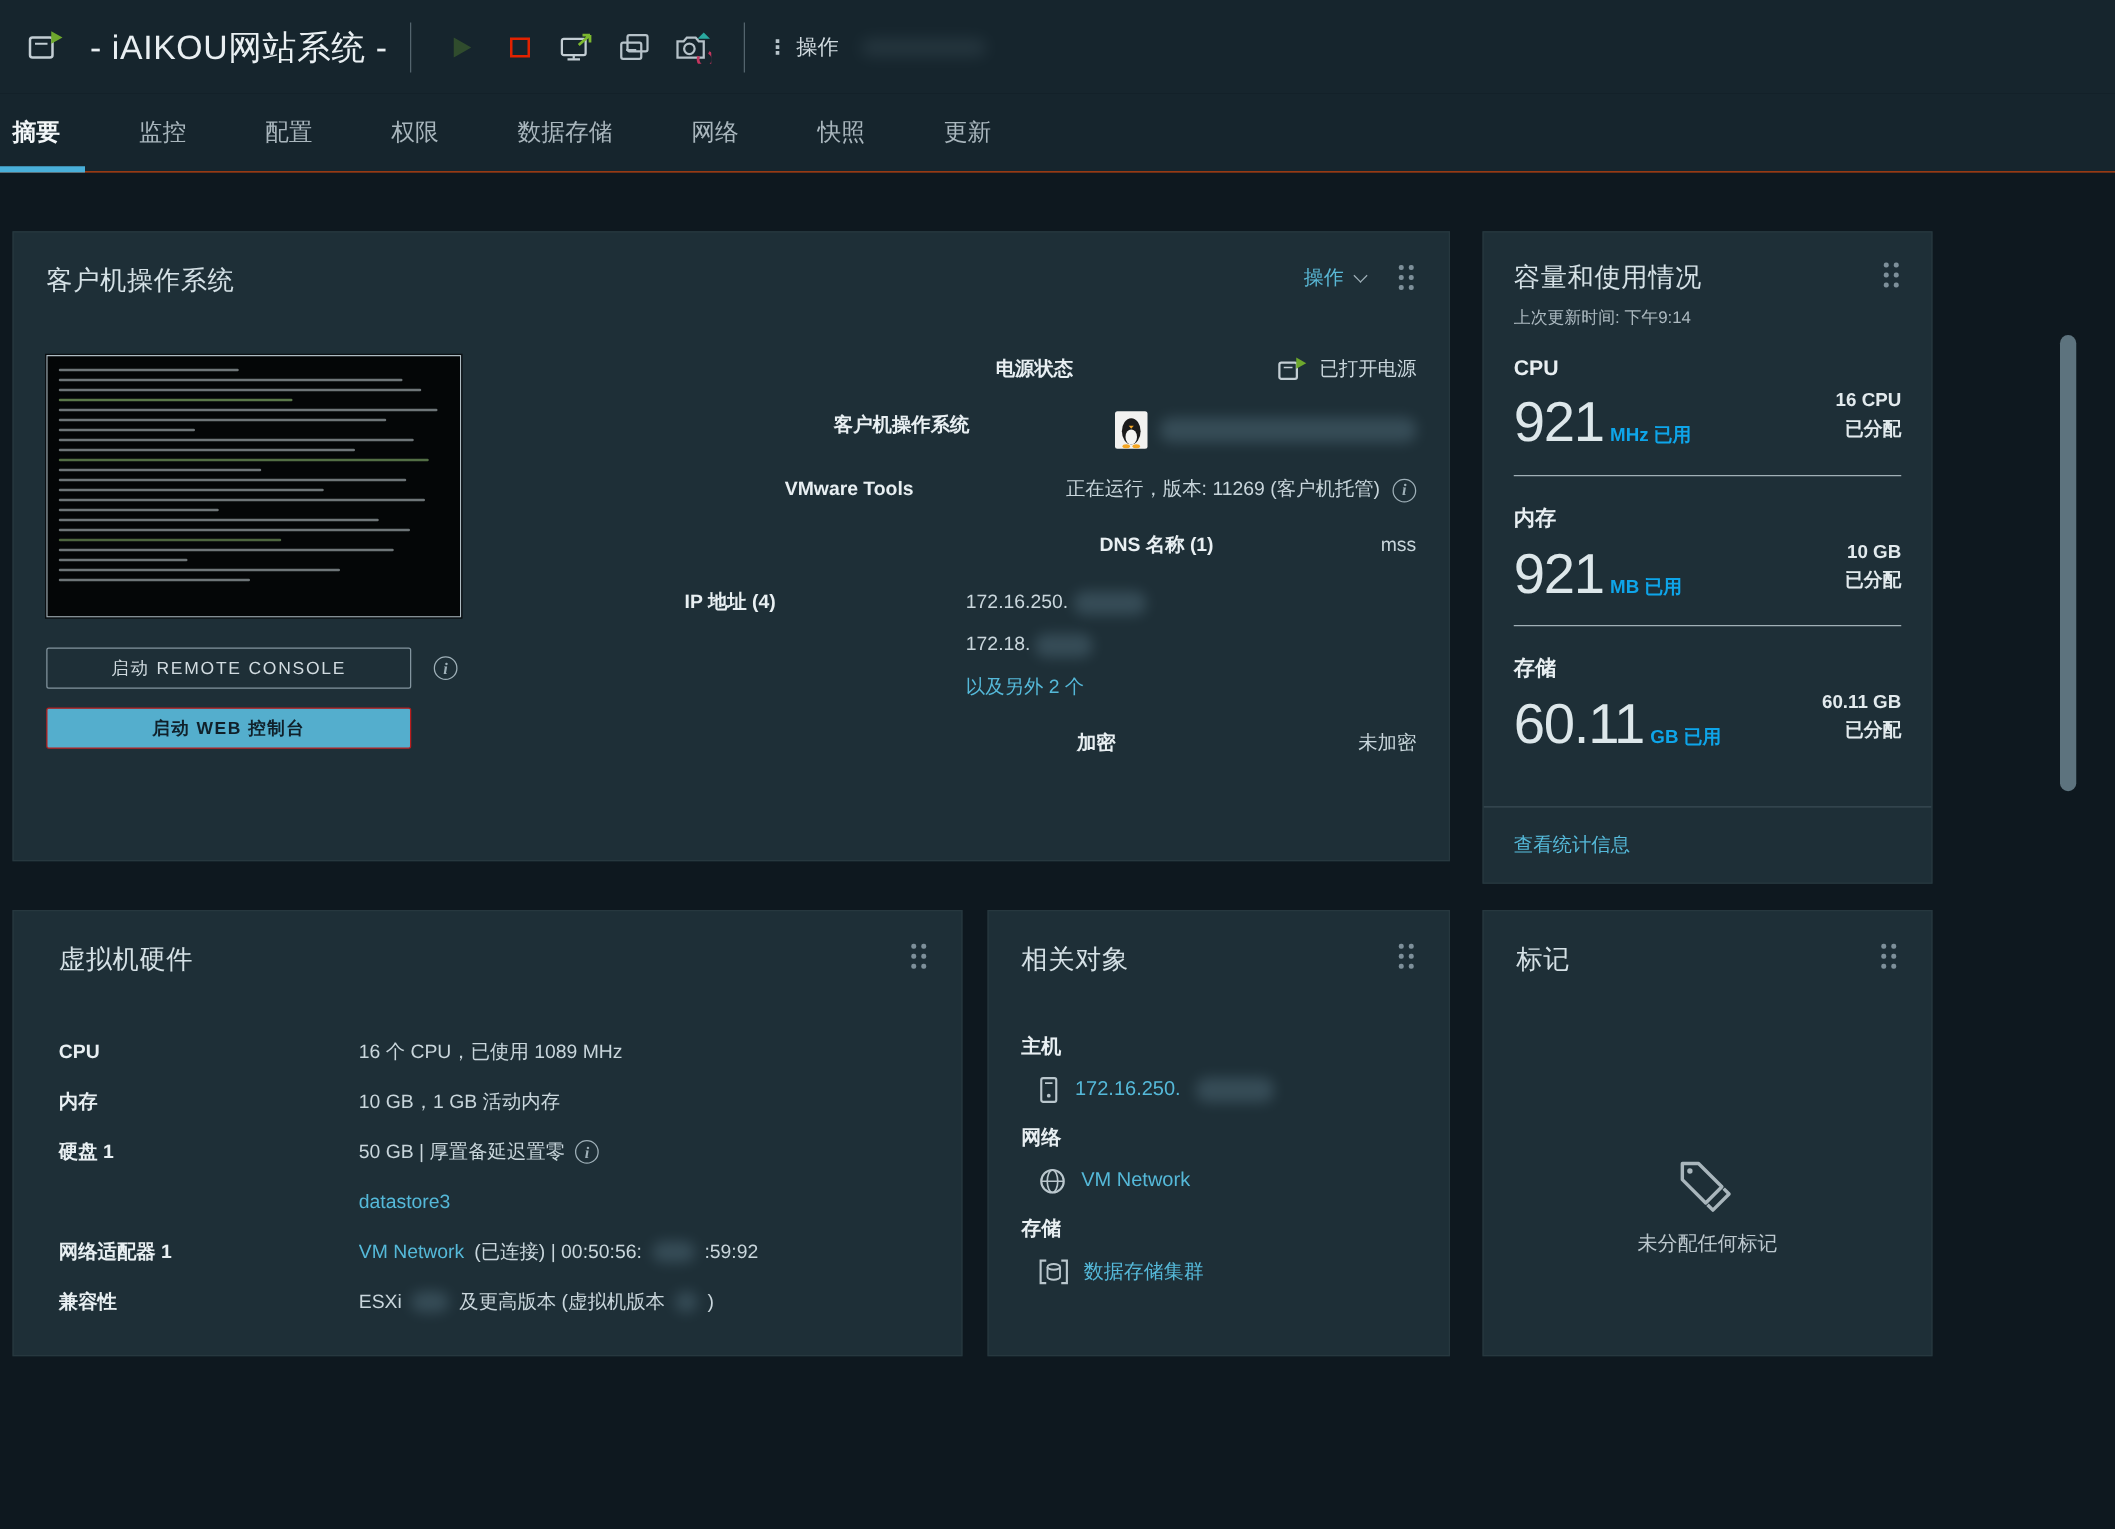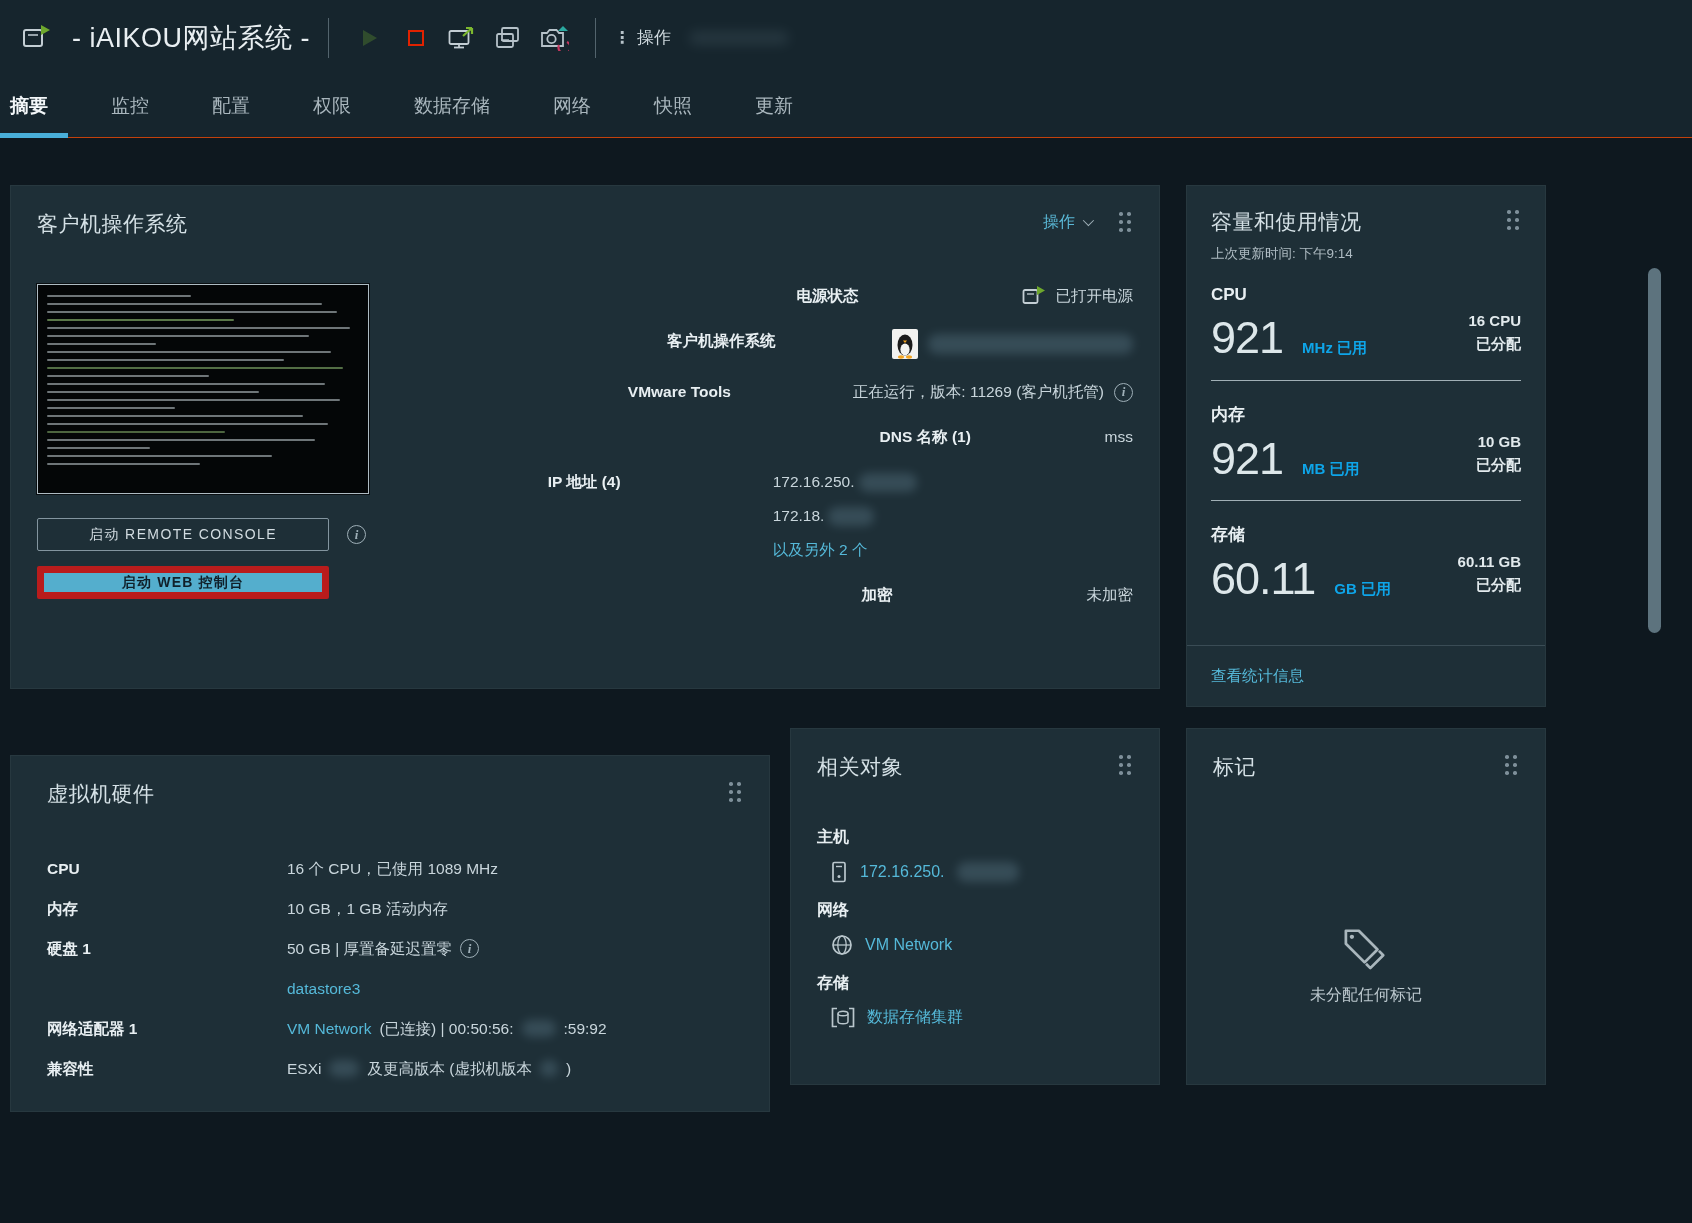--- a/index.html
+++ b/index.html
@@ -68,51 +68,51 @@
   .console-shot i:nth-child(17){width:90%;} .console-shot i:nth-child(18){width:57%;background:rgba(150,196,120,.5);}
   .console-shot i:nth-child(19){width:86%;} .console-shot i:nth-child(20){width:33%;}
   .console-shot i:nth-child(21){width:72%;} .console-shot i:nth-child(22){width:49%;}
 
   .btn-row { display:flex; align-items:center; gap:18px; margin-top:24px; }
   .btn-outline {
     width:292px; height:33px; background:transparent; border:1px solid #83959f; border-radius:2px;
     color:#d2dce1; font-size:14px; letter-spacing:1.4px; font-family:inherit; cursor:pointer; font-weight:400;
   }
   .btn-primary {
-    width:292px; height:33px; background:#54aecd; border:7px solid #b91c1c; border-radius:2px;
+    width:292px; height:33px; background:#54aecd; border:1px solid #b91c1c; border-radius:2px;
     color:#10202a; font-size:14px; letter-spacing:1.2px; font-weight:700; font-family:inherit; cursor:pointer;
     margin-top:15px; display:block;
   }
   .info { width:19px; height:19px; border:1.5px solid #9fb0b8; border-radius:50%; display:inline-flex; align-items:center; justify-content:center; color:#9fb0b8; flex:0 0 auto; cursor:pointer; }
   .info::before { content:"i"; font-family:"Liberation Serif", serif; font-style:italic; font-size:13px; font-weight:700; }
 
   .facts { margin-left:36px; flex:1; }
   .fact { display:flex; margin-bottom:21px; align-items:flex-start;justify-content:flex-end; }
   .fact-label { width:225px; flex:0 0 auto; font-size:15.5px; font-weight:700; color:#e8eff2; line-height:24px; }
   .fact-value { font-size:15.5px; color:#c9d6dc; line-height:24px; display:flex; align-items:center; gap:10px; flex-wrap:wrap; }
   .fact-value .line { width:100%; display:flex; align-items:center; gap:4px; }
   .link { color:#55b9d9; text-decoration:none; cursor:pointer; }
   .tux { width:26px; height:30px; background:#f2f2f0; border-radius:2px; display:inline-flex; align-items:flex-end; justify-content:center; overflow:hidden; }
 
   
   .card.capacity { left:1186px; top:185px; width:360px; height:522px; padding:22px 24px; }
   .cap-updated { margin-top:9px; font-size:13.5px; color:#aebbc2; }
   .metric { margin-top:22px; }
   .m-name { font-size:17px; font-weight:700; color:#e8eff2; }
   .m-row { display:flex; align-items:flex-end; justify-content:space-between; margin-top:4px; }
-  .m-used { display:flex; align-items:baseline; gap:19px; }
+  .m-used { display:flex; align-items:baseline; gap:5px; }
   .m-big { font-size:45px; font-weight:300; color:#dde7ea; letter-spacing:-1px; line-height:1.05; }
   .m-unit { font-size:15px; font-weight:700; color:#0ea5e9; }
   .m-alloc { text-align:right; font-size:15px; font-weight:700; color:#e2eaed; line-height:1.55; padding-bottom:6px; }
   .m-div { height:1px; background:#b9c7cd; opacity:.85; margin-top:18px; }
   .cap-foot { position:absolute; left:0; right:0; bottom:0; height:61px; border-top:1px solid #3a4c55; display:flex; align-items:center; padding:0 24px; }
   .cap-foot .link { font-size:15.5px; }
 
   
-  .card.hardware { left:10px; top:728px; width:760px; height:357px; padding:24px 26px 24px 36px;margin-top:27px; }
+  .card.hardware { left:10px; top:728px; width:760px; height:357px; padding:24px 26px 24px 36px; }
   .hrows { margin-top:48px; }
   .hrow { display:flex; margin-bottom:15px; align-items:flex-start; }
   .h-label { width:240px; flex:0 0 auto; font-size:15.5px; font-weight:700; color:#e8eff2; line-height:25px; }
   .h-value { font-size:15.5px; color:#c9d6dc; line-height:25px; display:flex; align-items:center; gap:8px; flex-wrap:wrap; }
   .h-value .line { width:100%; display:flex; align-items:center; gap:8px; }
   .h-sub { margin-top:7px; }
 
   
   .card.related { left:790px; top:728px; width:370px; height:357px; padding:24px 26px; }
   .rgroups { margin-top:46px; }

